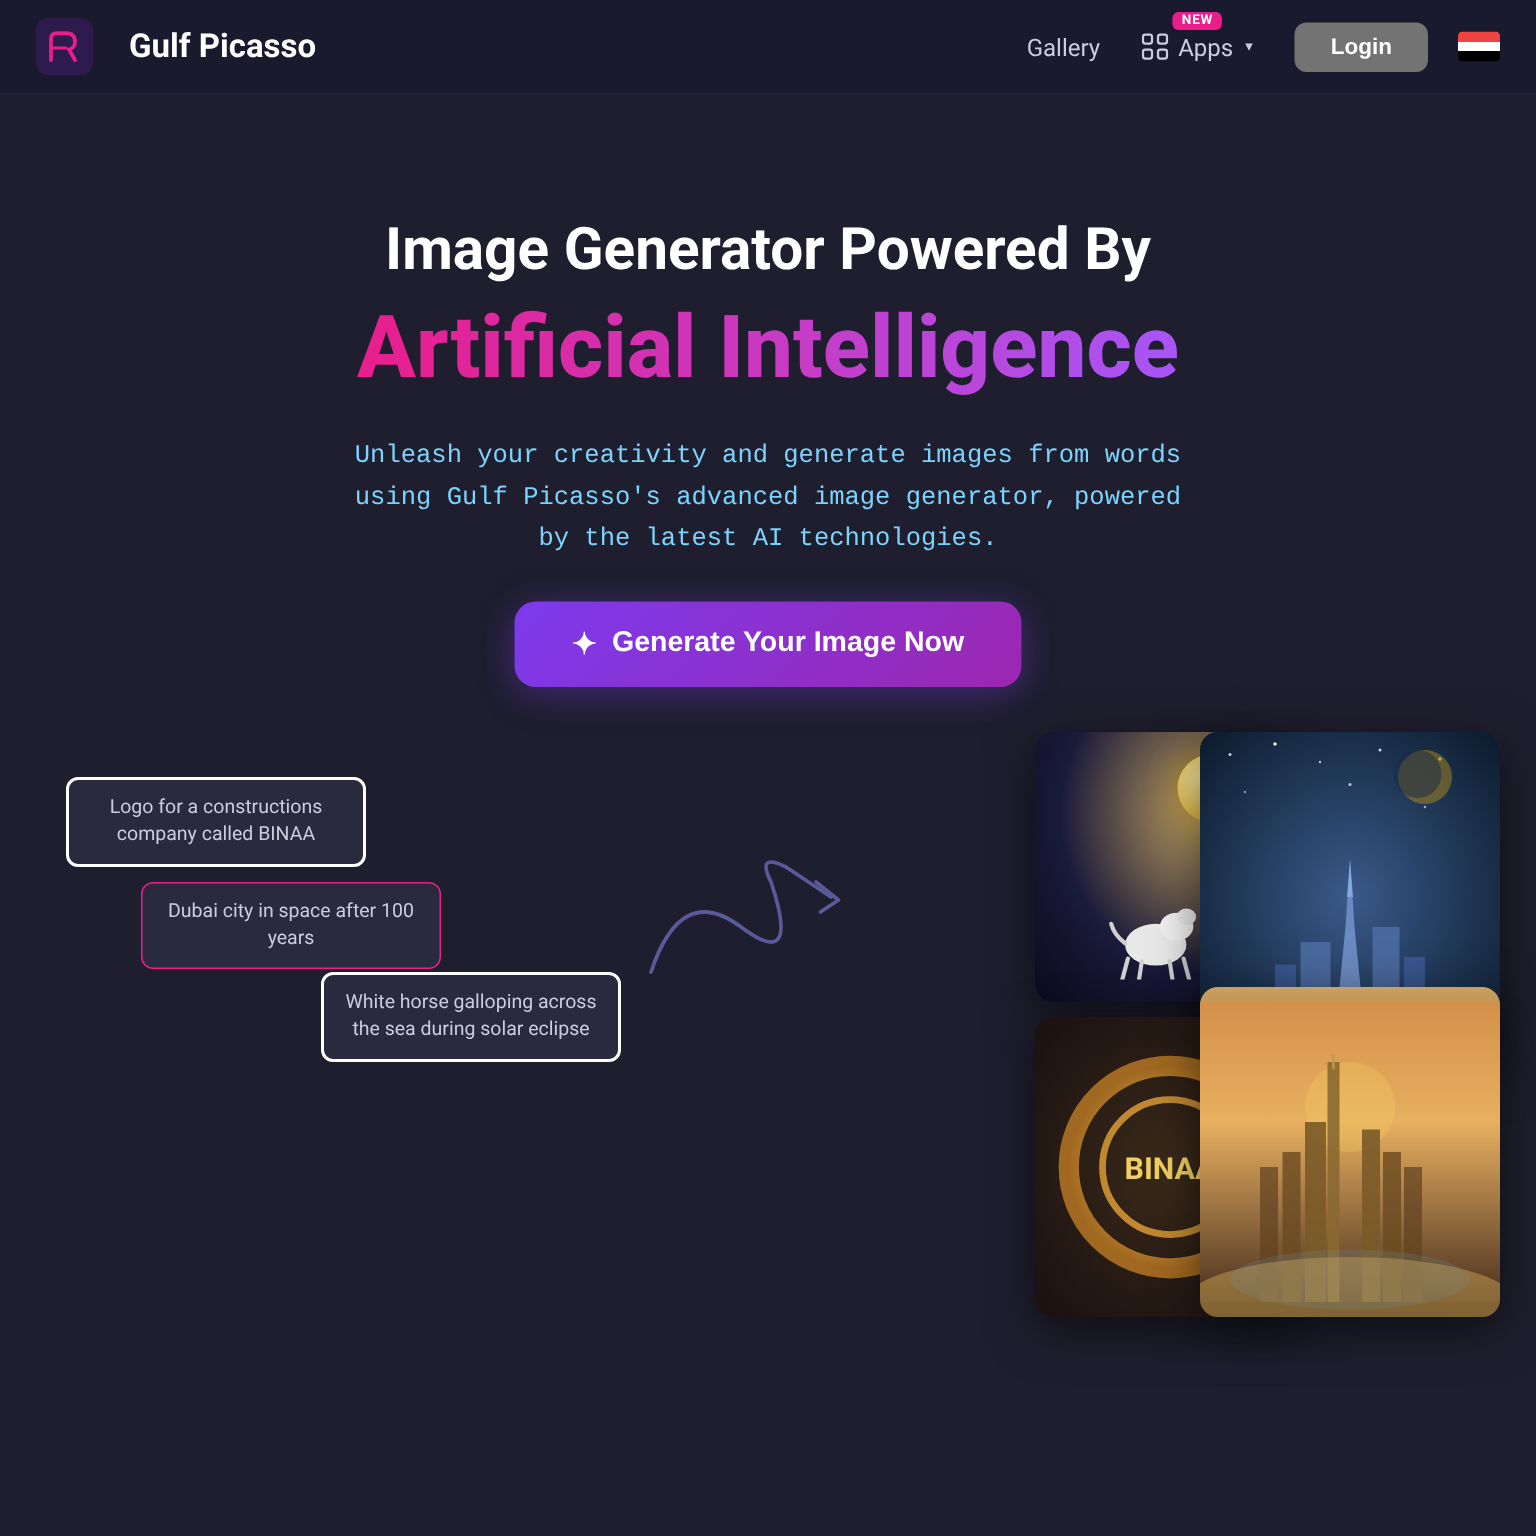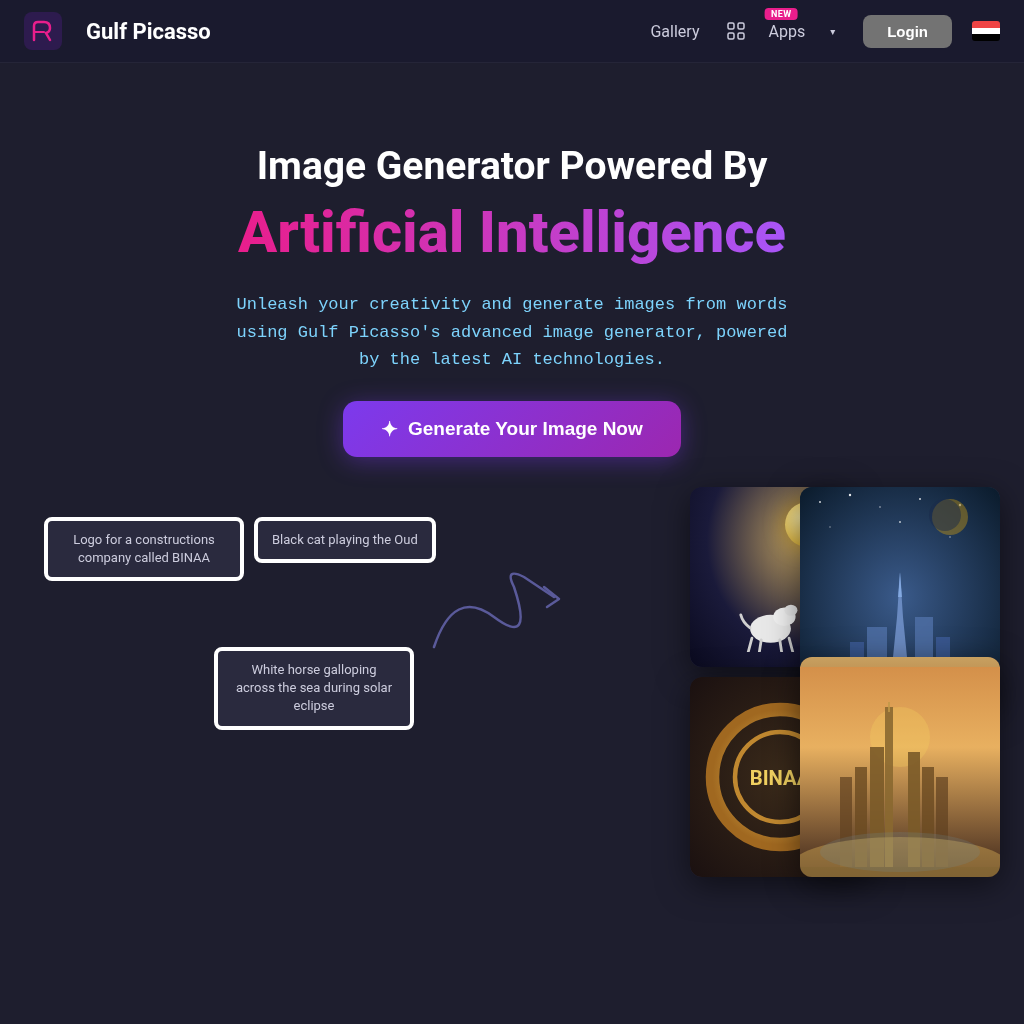--- a/index.html
+++ b/index.html
@@ -71,21 +71,21 @@
       font-size: 9px;
       font-weight: 700;
       padding: 1px 6px;
       border-radius: 4px;
       letter-spacing: 0.5px;
     }
 
     .nav-apps {
       display: flex;
       align-items: center;
-      gap: 23px;
+      gap: 6px;
       color: #ccccdd;
       font-size: 16px;
       cursor: pointer;
       padding: 4px 8px;
       border-radius: 6px;
     }
 
     .nav-apps svg {
       width: 18px;
       height: 18px;
@@ -182,21 +182,21 @@
       position: relative;
       width: 100%;
       height: 420px;
       margin-top: 30px;
     }
 
     
     .prompt-chip {
       position: absolute;
       background-color: #2a2a3e;
-      border: 4px solid #ffffff;
+      border: 2px solid #ffffff;
       border-radius: 8px;
       padding: 10px 14px;
       font-size: 13px;
       color: #ccccdd;
       max-width: 200px;
       line-height: 1.4;
     }
 
     .prompt-chip.highlighted {
       border: 1.5px solid #e91e8c;
@@ -368,24 +368,24 @@
     <span class="sparkle-icon">✦</span>
     <span>Generate Your Image Now</span>
   </button>
 
   <div class="demo-area">
 
     <div class="prompt-chip chip-1">
       <span>Logo for a constructions company called BINAA</span>
     </div>
 
-    <div class="prompt-chip chip-2">
-      <span>Black cat playing the Oud</span>
-    </div>
-
+
+    <div class="prompt-chip chip-3 highlighted">
+      <span>Dubai city in space after 100 years</span>
+    </div>
 
     <div class="prompt-chip chip-4">
       <span>White horse galloping across the sea during solar eclipse</span>
     </div>
 
     <svg class="arrow-svg" viewBox="0 0 200 100" fill="none" xmlns="http://www.w3.org/2000/svg">
       <path d="M20 80 Q40 20 80 50 Q120 80 100 20 Q90 0 110 10 L140 30" stroke="#5a5a9a" stroke-width="2.5" fill="none" stroke-linecap="round"></path>
       <path d="M130 20 L145 32 L133 40" stroke="#5a5a9a" stroke-width="2.5" fill="none" stroke-linecap="round" stroke-linejoin="round"></path>
     </svg>
 

